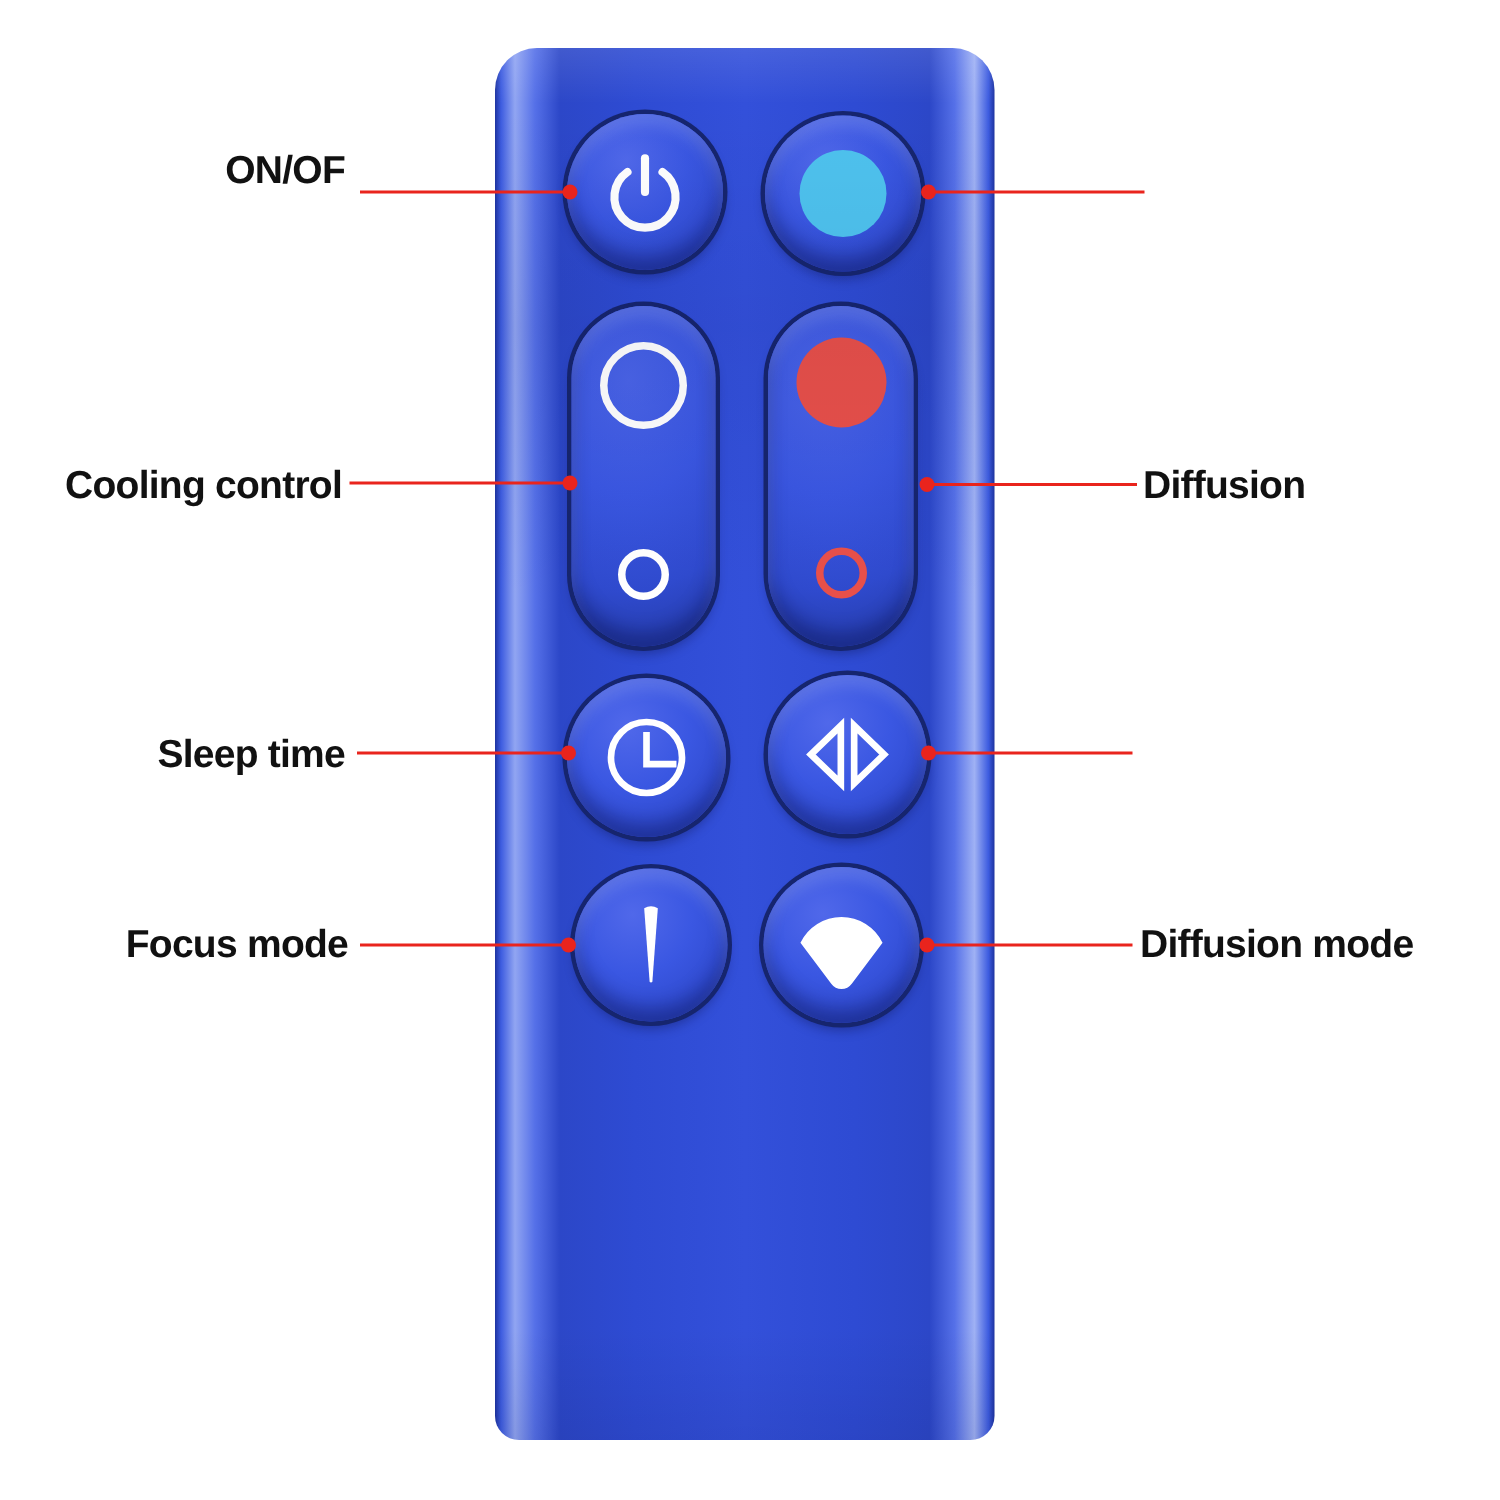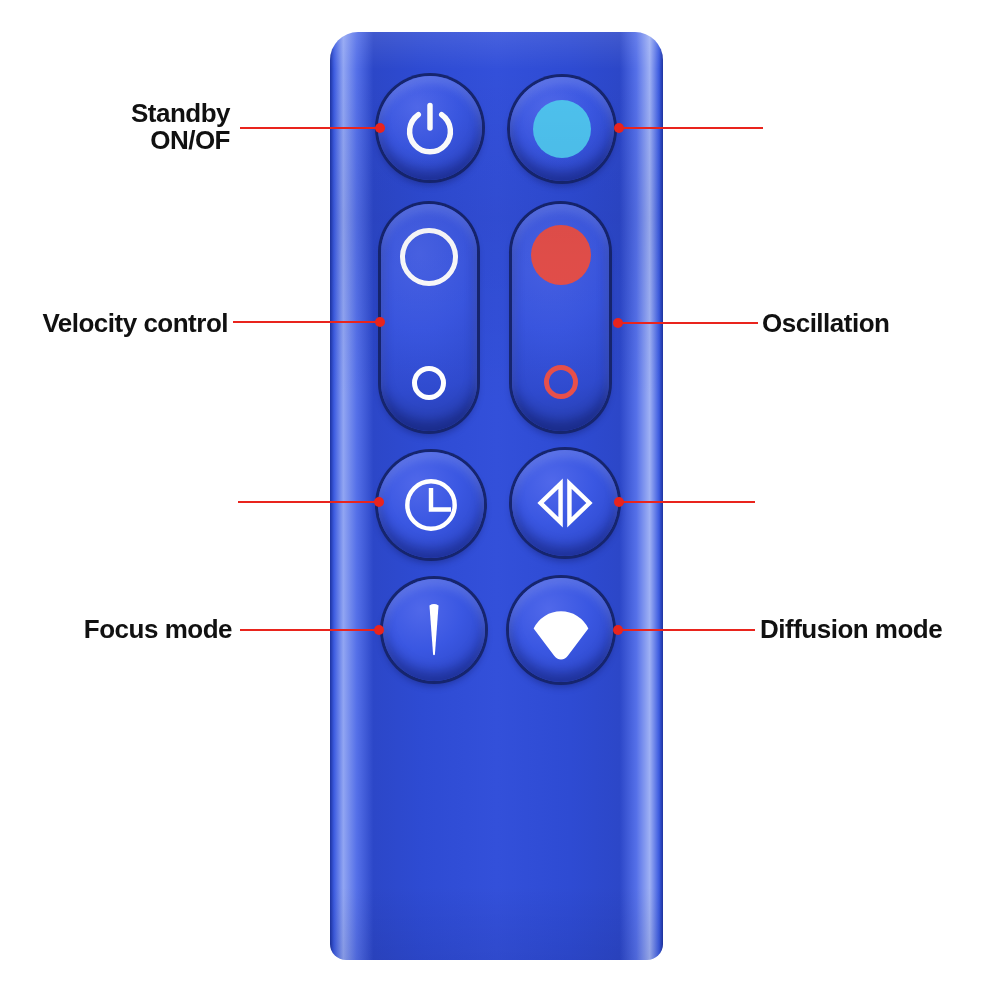--- a/index.html
+++ b/index.html
@@ -154,28 +154,30 @@
   <div class="cline" id="ln-sleep"></div>
   <div class="cdot" id="dot-sleep"></div>
   <div class="cline" id="ln-oscillation"></div>
   <div class="cdot" id="dot-oscillation"></div>
   <div class="cline" id="ln-focus"></div>
   <div class="cdot" id="dot-focus"></div>
   <div class="cline" id="ln-diffusion"></div>
   <div class="cdot" id="dot-diffusion"></div>
 
   <div class="label r" id="lbl-standby">
-    <div>Standby</div>
     <div>ON/OF</div>
   </div>
   <div class="label r" id="lbl-velocity">
-    <div>Velocity control</div>
+    <div>Cooling control</div>
   </div>
   <div class="label" id="lbl-thermostat">
-    <div>Oscillation</div>
+    <div>Diffusion</div>
+  </div>
+  <div class="label r" id="lbl-sleep">
+    <div>Sleep time</div>
   </div>
   <div class="label" id="lbl-diffusion">
     <div>Diffusion mode</div>
   </div>
   <div class="label r" id="lbl-focus">
     <div>Focus mode</div>
   </div>
 
 </div>
 

